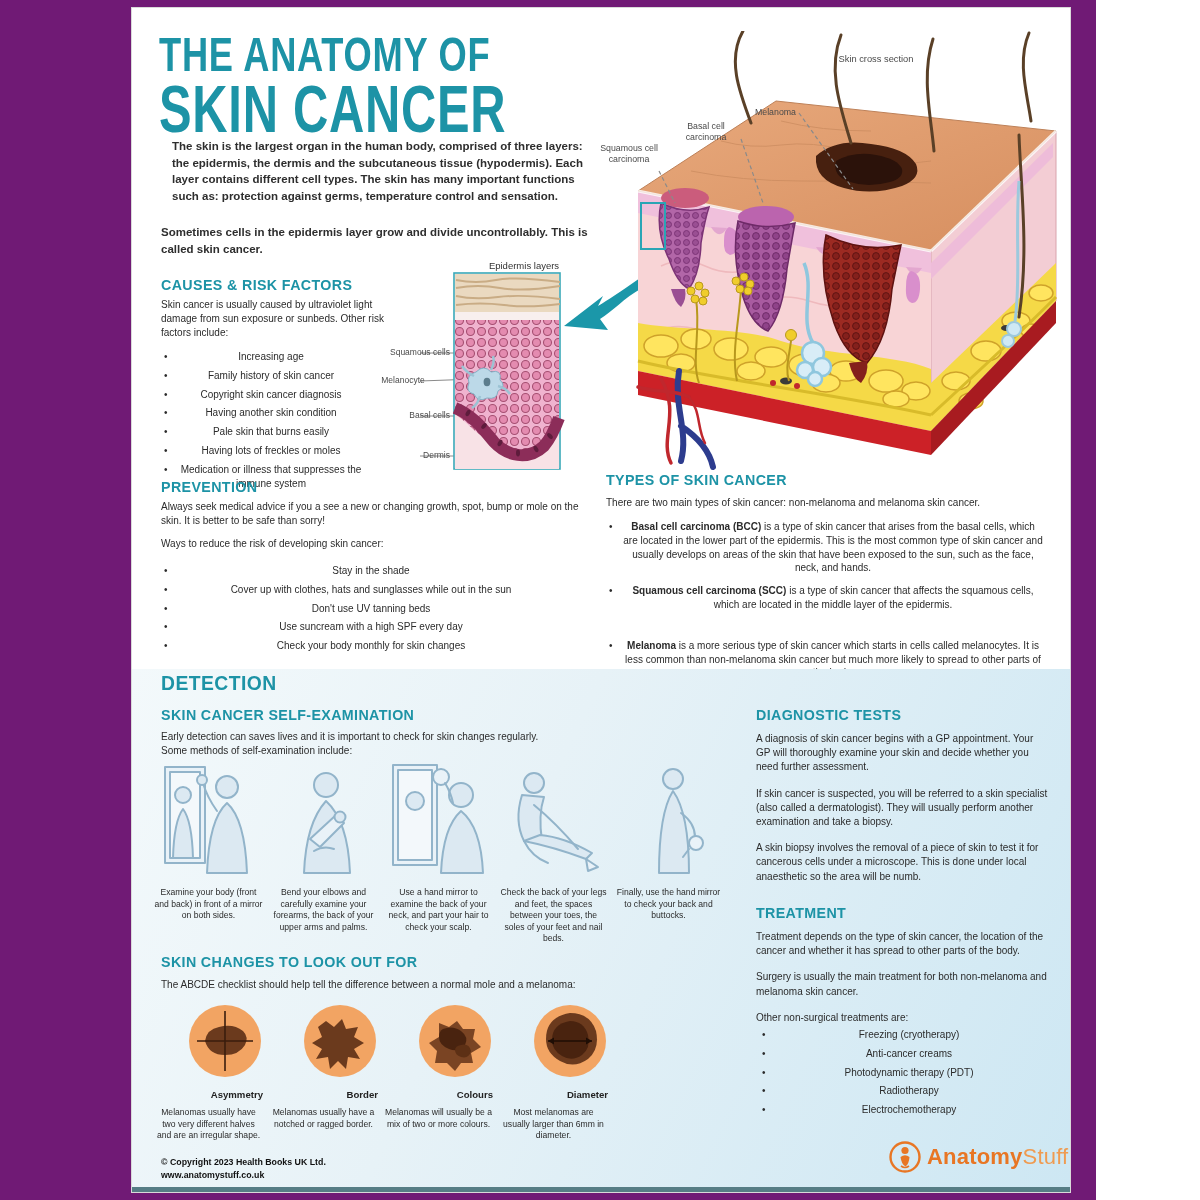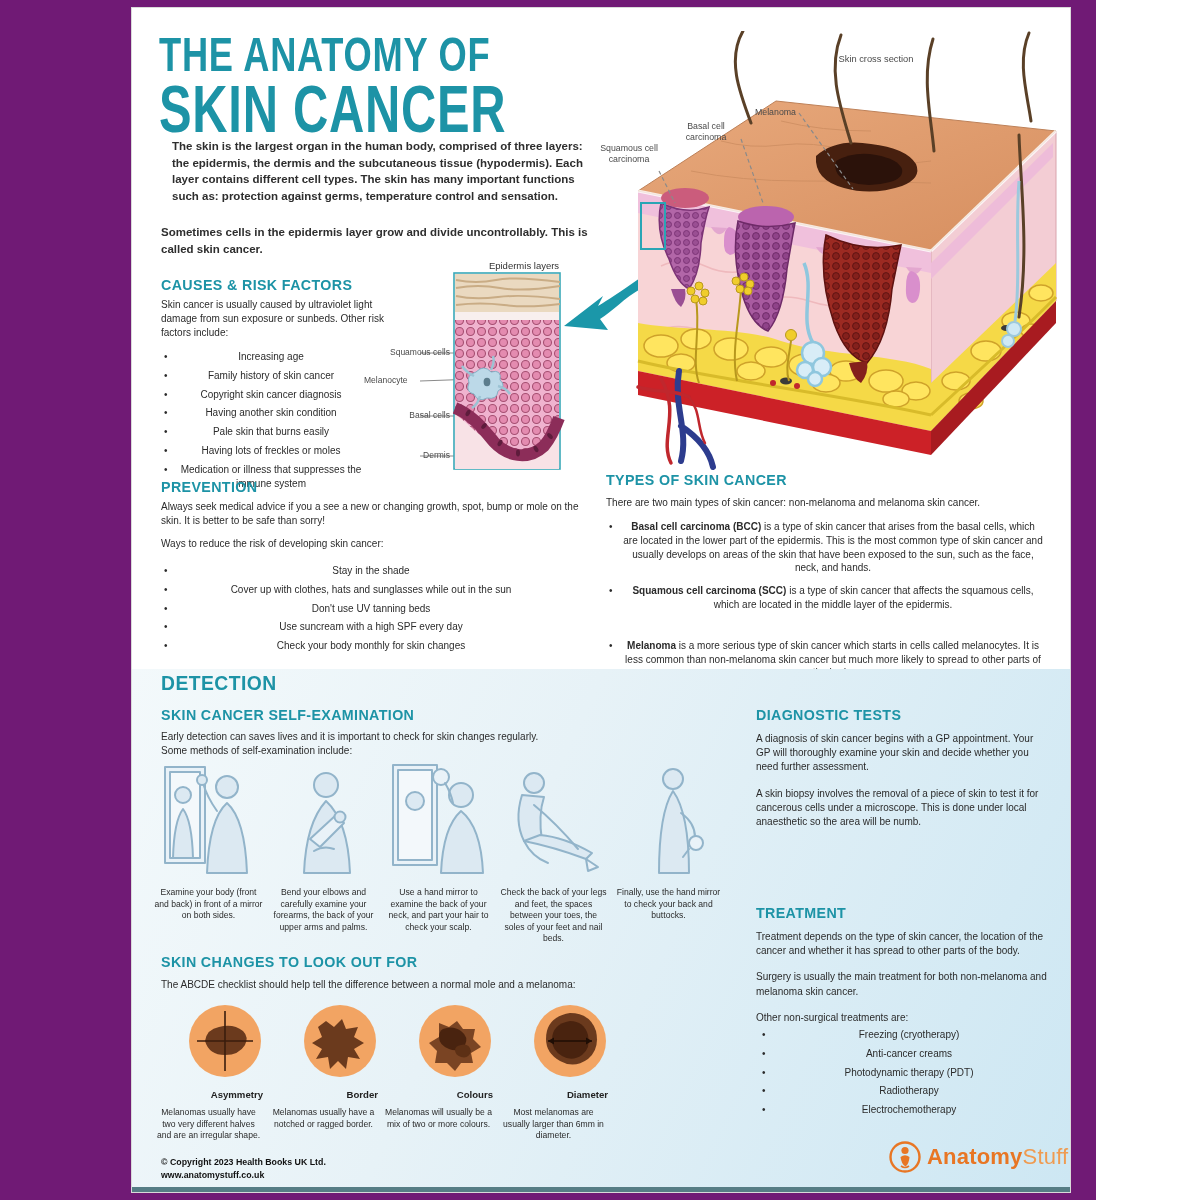--- a/index.html
+++ b/index.html
@@ -115,21 +115,21 @@
       <g stroke="#9cc3d4" stroke-width="2.5" fill="none">
         <path d="M86,116 q-8,-4 -12,-10"></path>
         <path d="M103,110 q4,-8 2,-14"></path>
         <path d="M110,126 q8,2 12,8"></path>
         <path d="M92,136 q-2,8 -8,12"></path>
       </g>
       <ellipse cx="99" cy="122" rx="3.4" ry="4.2" fill="#5c7d8d"></ellipse>
     </g>
   </svg>
   <div class="abs label-sm" style="left:224px;top:339px;width:94px;text-align:right;">Squamous cells</div>
-  <div class="abs label-sm" style="left:232px;top:367px;width:94px;text-align:left;">Melanocyte</div>
+  <div class="abs label-sm" style="left:224px;top:367px;width:94px;text-align:center;">Melanocyte</div>
   <div class="abs label-sm" style="left:224px;top:402px;width:94px;text-align:right;">Basal cells</div>
   <div class="abs label-sm" style="left:224px;top:442px;width:94px;text-align:right;">Dermis</div>
 
   <svg class="abs" style="left:428px;top:268px;" width="82" height="70" viewBox="0 0 82 70">
     <path d="M80,2 C60,16 48,24 38,30 L43,20 L4,50 L48,54 L40,43 C52,36 64,22 82,12 Z" fill="#1b97a9"></path>
   </svg>
 
   <svg class="abs" style="left:469px;top:23px;" width="470" height="447" viewBox="0 0 470 447">
     <defs>
       <pattern id="patPurple" width="9" height="9" patternUnits="userSpaceOnUse">
@@ -431,20 +431,21 @@
         <path d="M60,38 l-6,-3.4 v6.8 Z" fill="#1f0e05"></path>
       </svg>
       <div class="molelabel">Diameter</div>
       <div class="molecap">Most melanomas are usually larger than 6mm in diameter.</div>
     </div>
   </div>
 
   <div class="abs h1 teal" style="left:624px;top:698px;">DIAGNOSTIC TESTS</div>
   <div class="abs body-sm rcol" style="left:624px;top:724px;width:292px;">
     <p>A diagnosis of skin cancer begins with a GP appointment. Your GP will thoroughly examine your skin and decide whether you need further assessment.</p>
+    <p>If skin cancer is suspected, you will be referred to a skin specialist (also called a dermatologist). They will usually perform another examination and take a biopsy.</p>
     <p>A skin biopsy involves the removal of a piece of skin to test it for cancerous cells under a microscope. This is done under local anaesthetic so the area will be numb.</p>
   </div>
 
   <div class="abs h1 teal" style="left:624px;top:896px;">TREATMENT</div>
   <div class="abs body-sm rcol" style="left:624px;top:922px;width:292px;">
     <p>Treatment depends on the type of skin cancer, the location of the cancer and whether it has spread to other parts of the body.</p>
     <p>Surgery is usually the main treatment for both non-melanoma and melanoma skin cancer.</p>
     <p>Other non-surgical treatments are:</p>
   </div>
   <ul class="abs blist" style="left:630px;top:1020px;width:280px;">

